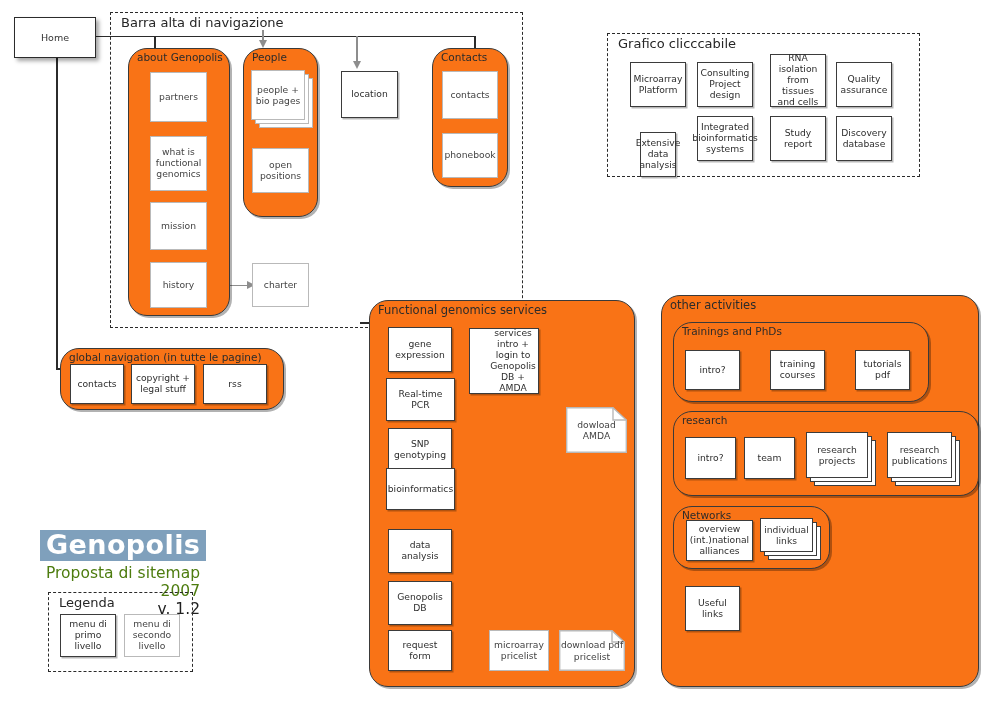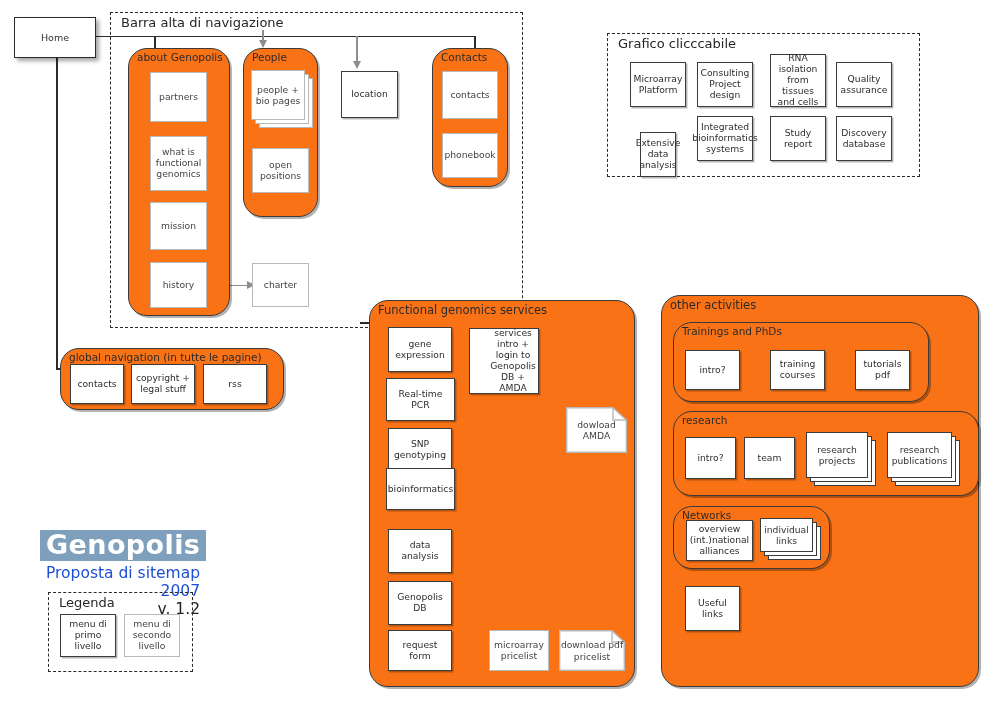--- a/index.html
+++ b/index.html
@@ -51,21 +51,21 @@
   .arrow.down.gr{border-top-color:#8d8d8d;}
 
   
   #home{position:absolute;border:1.6px solid #2b2b2b;background:#fff;display:flex;align-items:center;
         justify-content:center;font-size:9.5px;color:#333;box-shadow:3px 3px 4px rgba(0,0,0,.35);}
 
   
   #logo{position:absolute;}
   #logo .mark{display:inline-block;background:#7fa0bc;color:#fff;font-weight:bold;font-size:27px;
                letter-spacing:.4px;padding:1px 6px 2px 6px;line-height:1.04;}
-  #logo .sub1{font-size:15.5px;color:#1d4ed8;text-align:right;margin-top:3px;}
+  #logo .sub1{font-size:15.5px;color:#4d7c0f;text-align:right;margin-top:3px;}
   #logo .sub2{font-size:15.5px;color:#1f1f1f;text-align:right;}
 </style>
 </head>
 <body>
 
 <div id="root">
 
   <div class="ln dark abs" style="left:93px;top:35.5px;width:382px;height:1.6px;"></div>
 
   <div class="ln dark abs" style="left:154px;top:36px;width:1.6px;height:13px;"></div>

